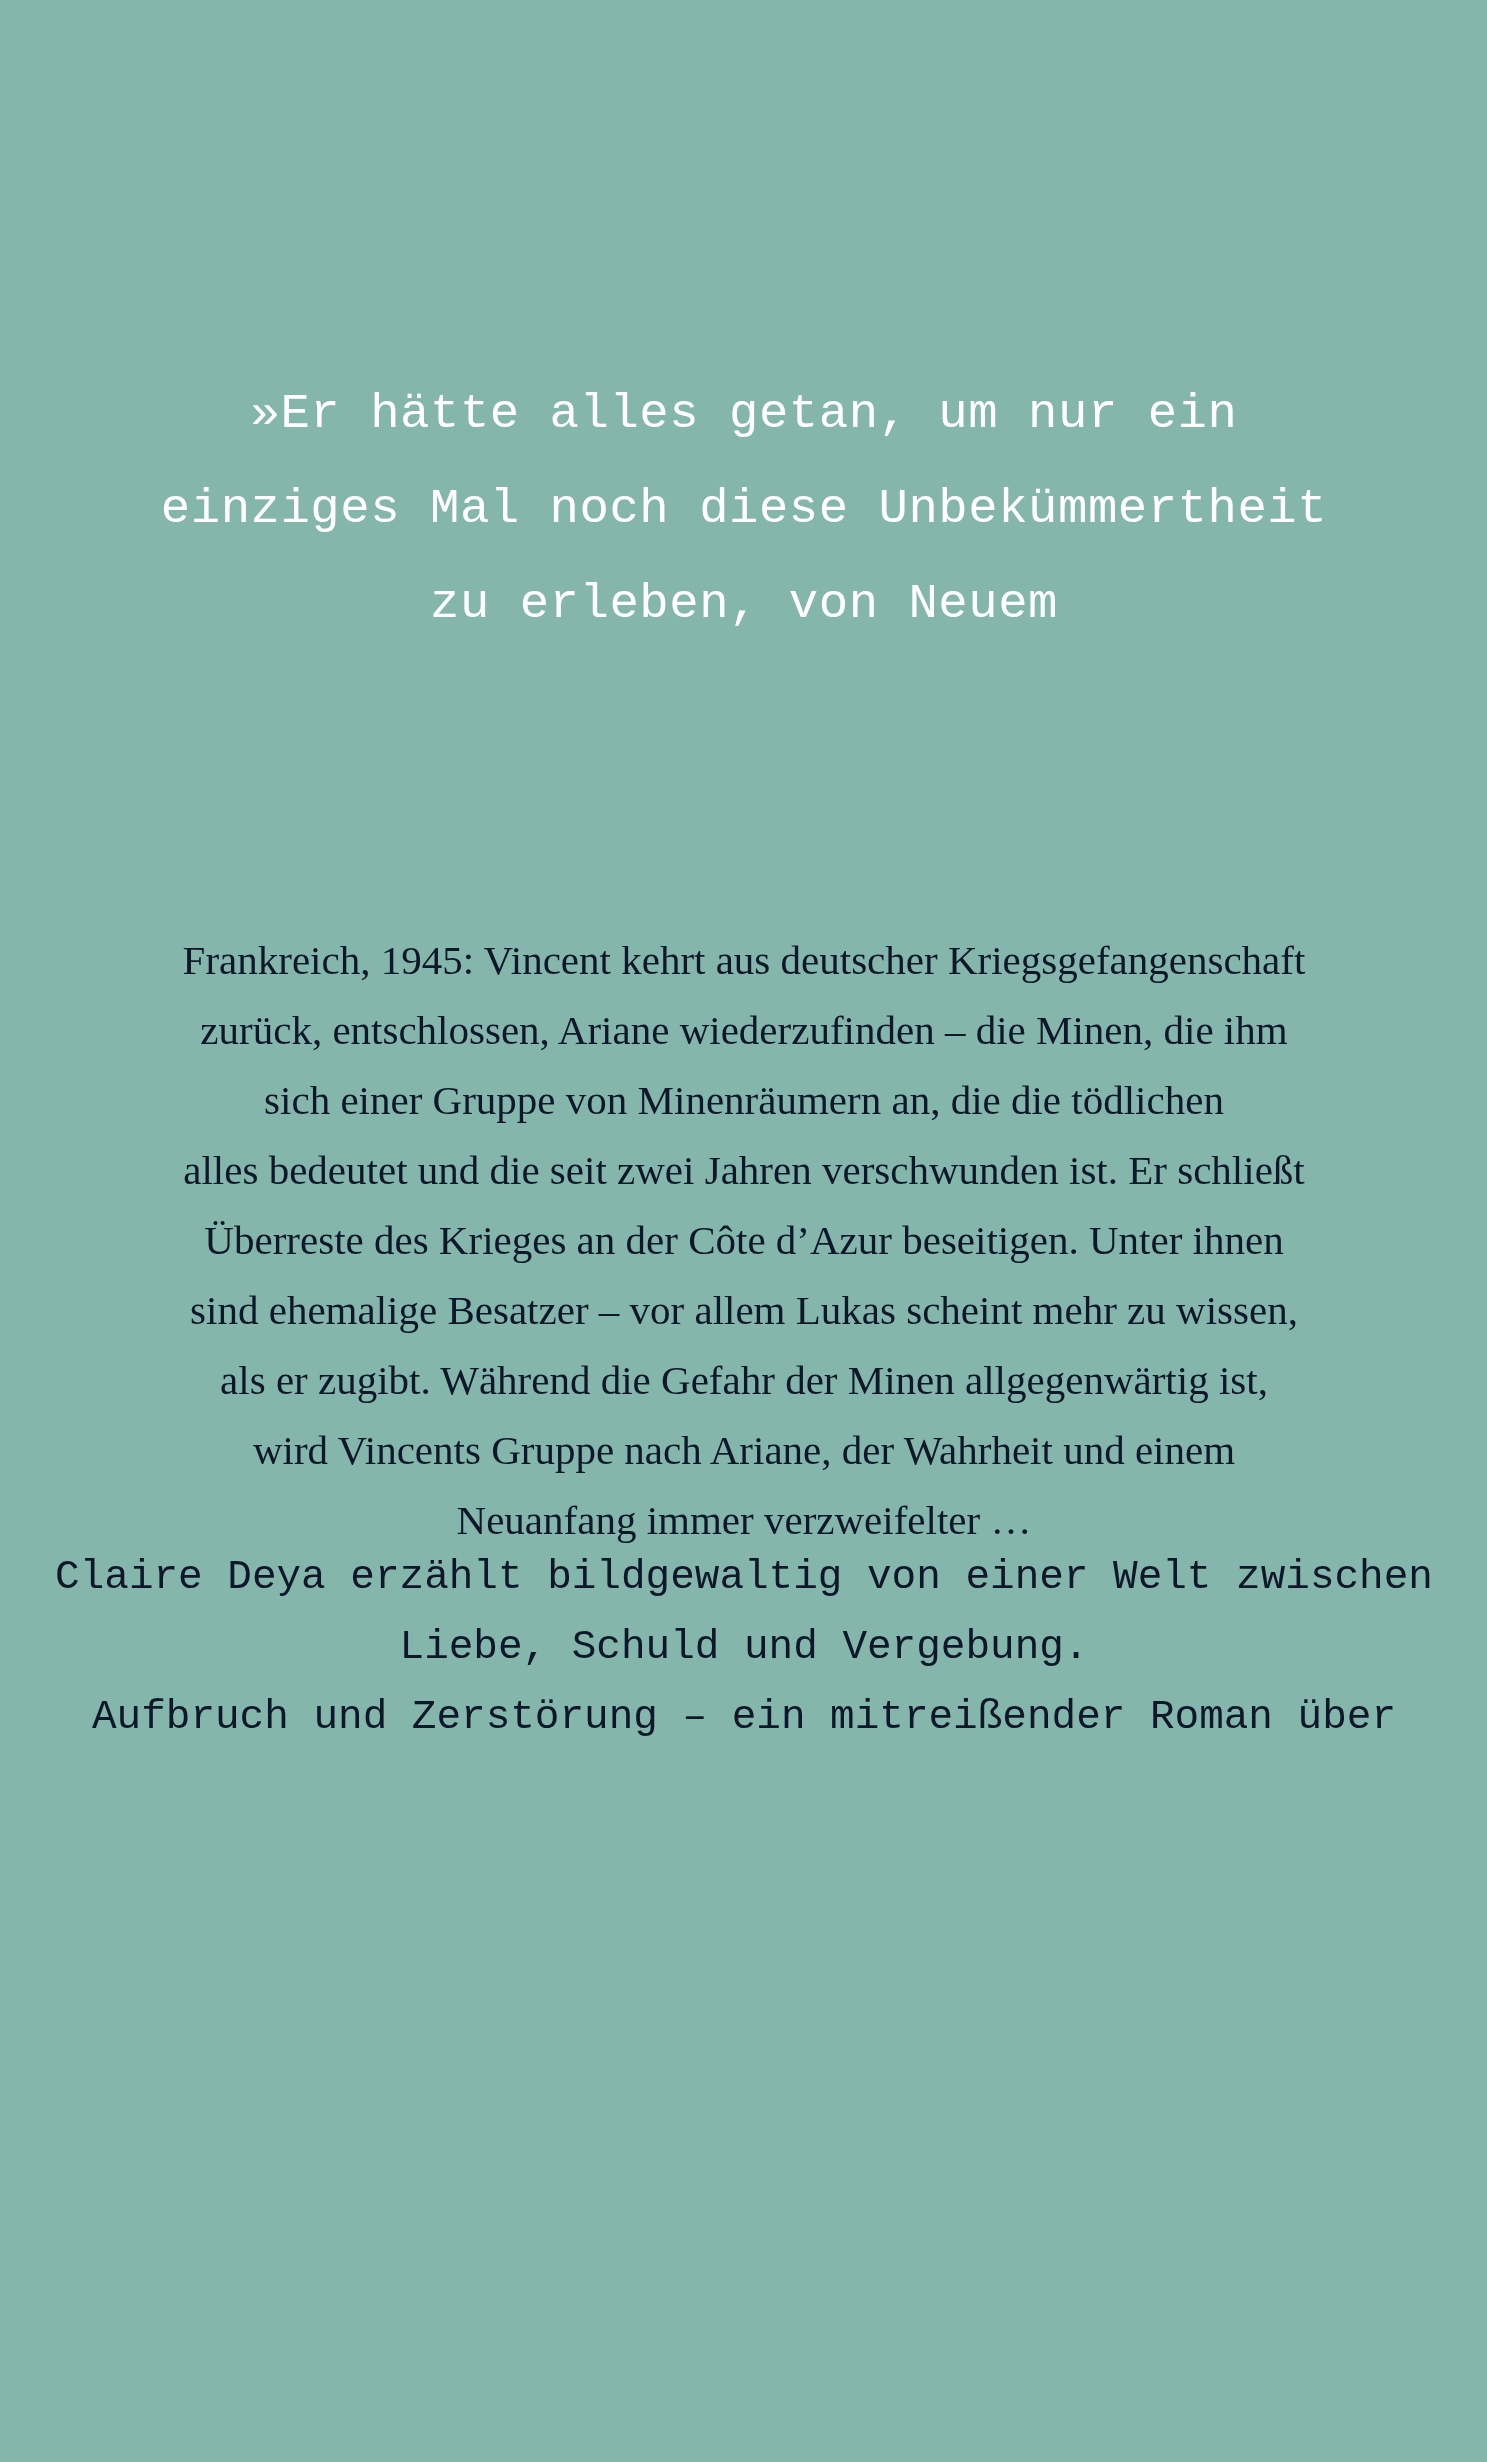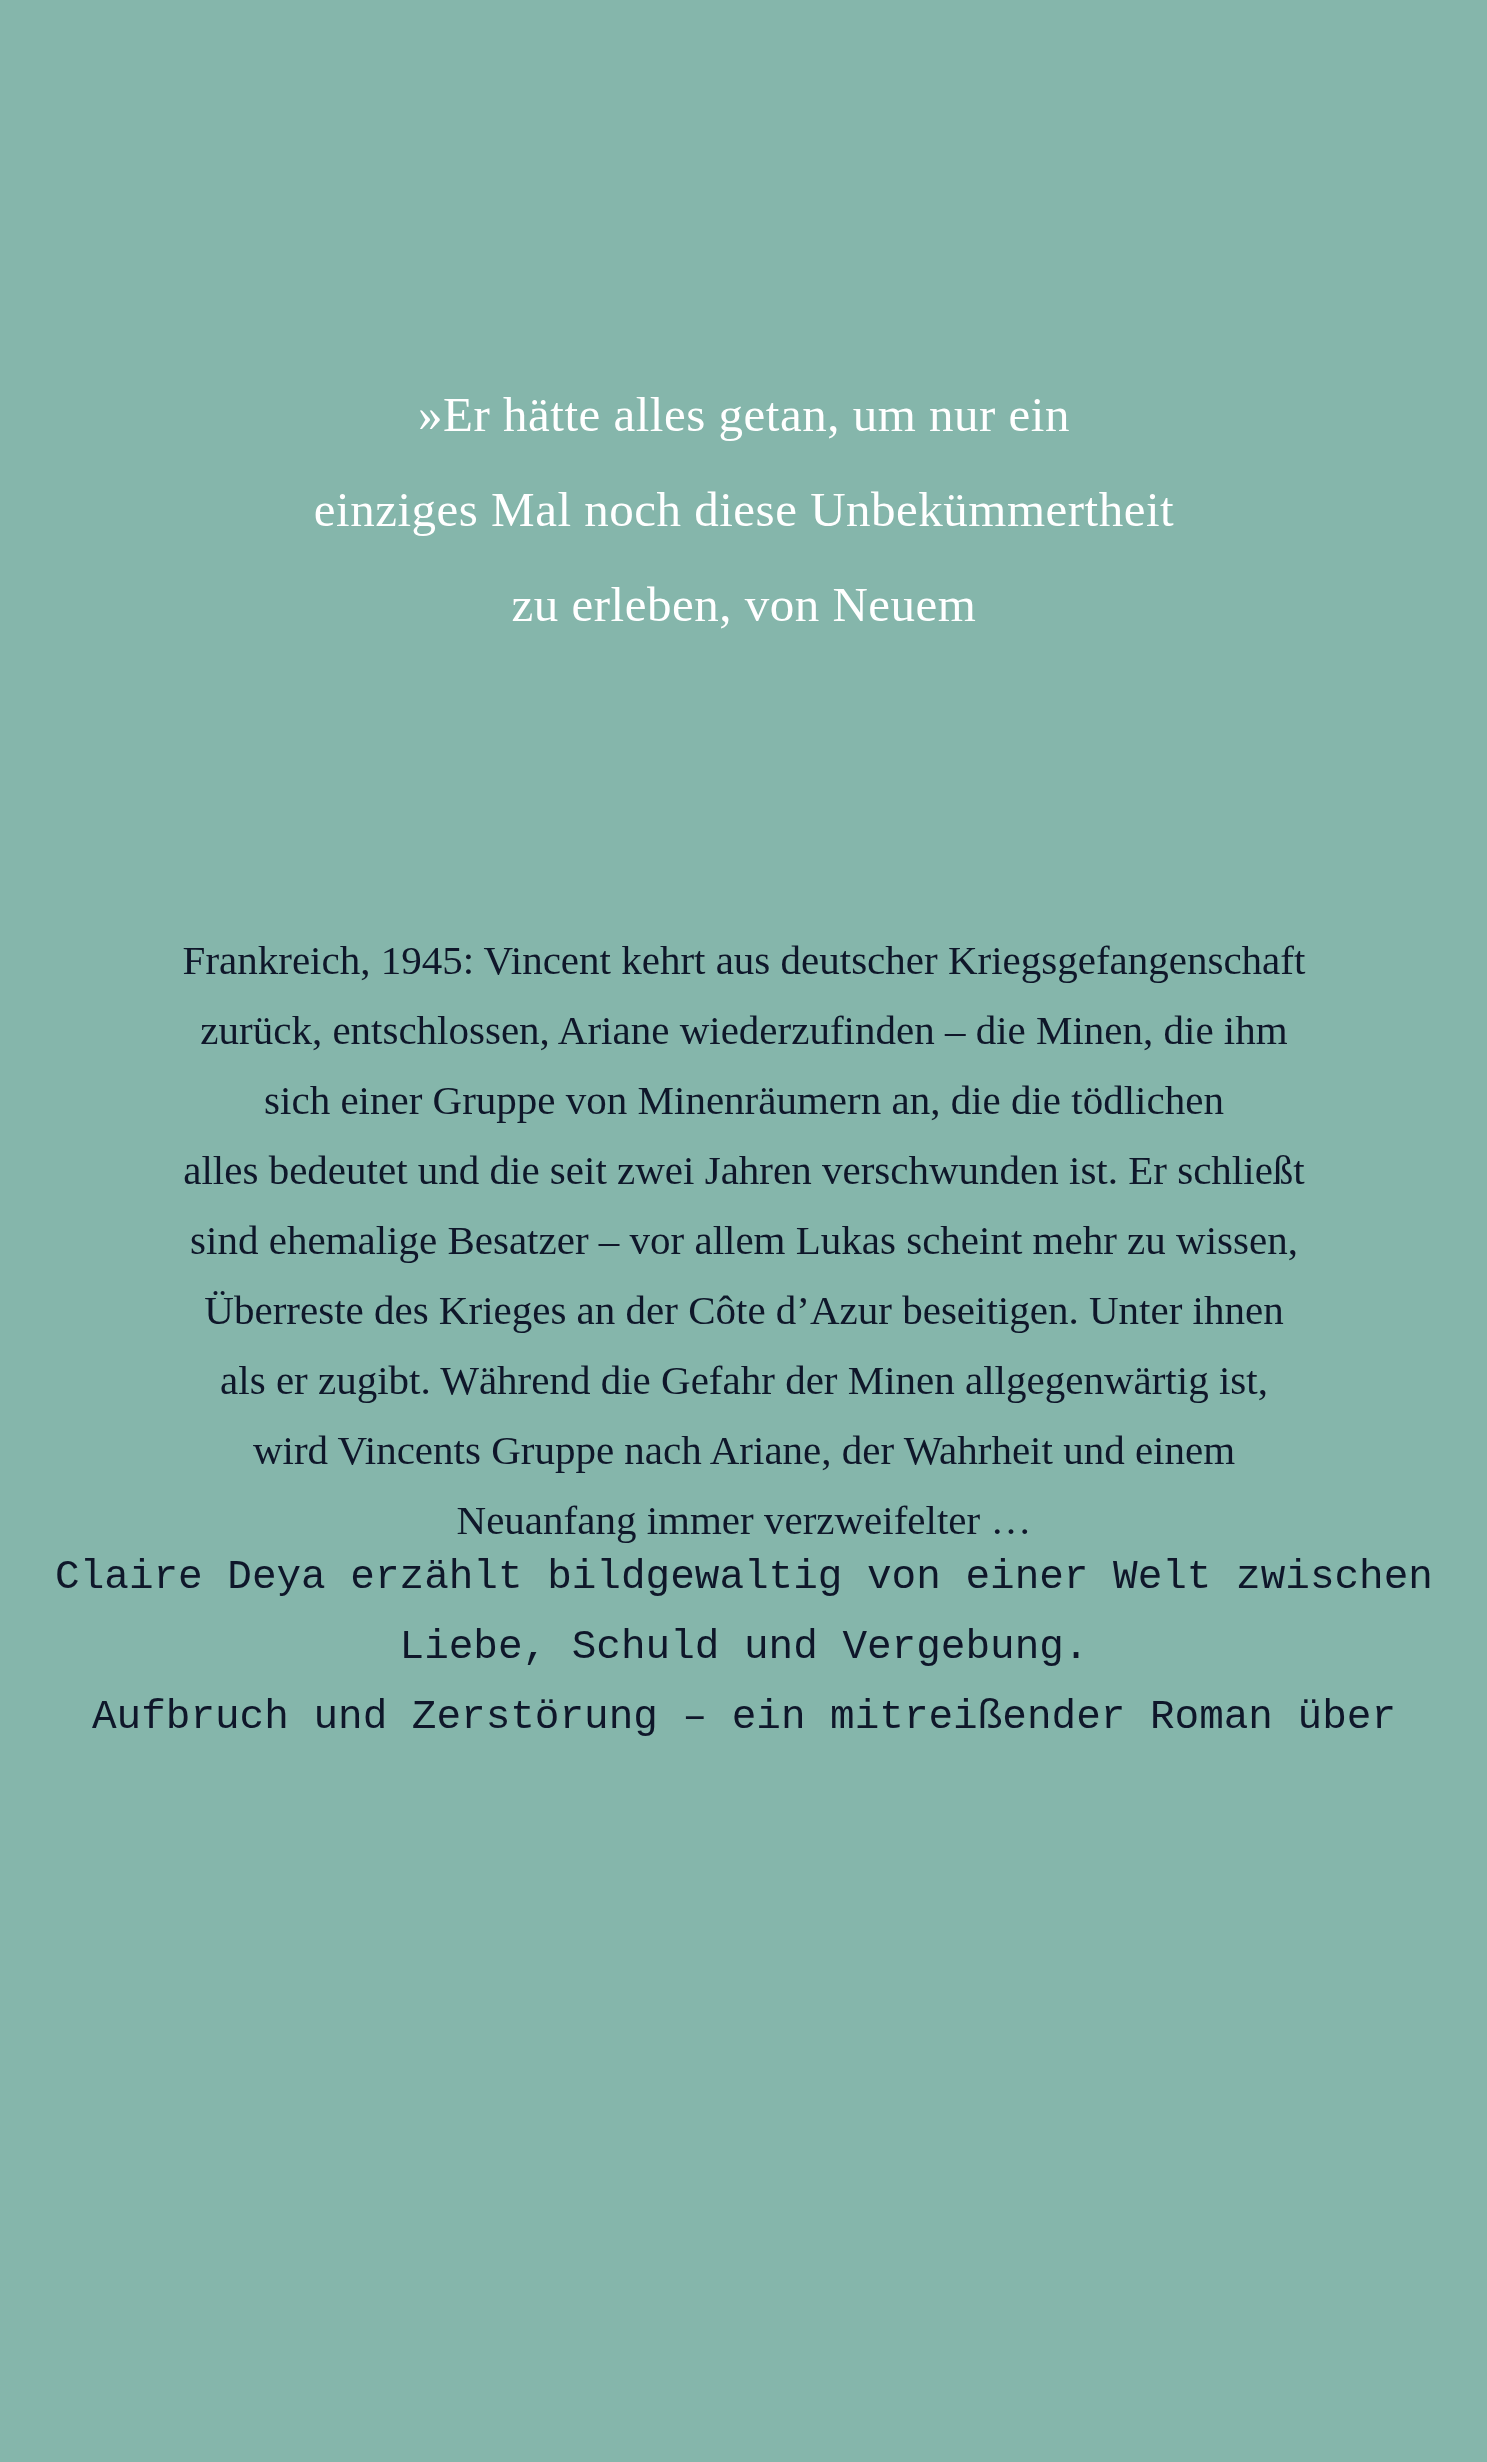--- a/index.html
+++ b/index.html
@@ -21,21 +21,21 @@
       height: 2488px;
       background: #85b6ab;
     }
     .quote {
       position: absolute;
       left: 0;
       top: 367px;
       width: 1488px;
       text-align: center;
       color: #ffffff;
-      font-family: Liberation Serif, serif;
+      font-family: Liberation Mono, monospace;
       font-weight: normal;
       font-size: 49px;
       line-height: 95px;
       letter-spacing: 0.5px;
     }
     .quote .line {
       display: block;
       white-space: nowrap;
     }
     .blurb {
@@ -64,22 +64,22 @@
     <span class="line">»Er hätte alles getan, um nur ein</span>
     <span class="line">einziges Mal noch diese Unbekümmertheit</span>
     <span class="line">zu erleben, von Neuem</span>
   </div>
 
   <div class="blurb p1">
     <span class="line">Frankreich, 1945: Vincent kehrt aus deutscher Kriegsgefangenschaft</span>
     <span class="line">zurück, entschlossen, Ariane wiederzufinden – die Minen, die ihm</span>
     <span class="line">sich einer Gruppe von Minenräumern an, die die tödlichen</span>
     <span class="line">alles bedeutet und die seit zwei Jahren verschwunden ist. Er schließt</span>
+    <span class="line">Überreste des Krieges an der Côte d’Azur beseitigen. Unter ihnen</span>
     <span class="line">sind ehemalige Besatzer – vor allem Lukas scheint mehr zu wissen,</span>
-    <span class="line">Überreste des Krieges an der Côte d’Azur beseitigen. Unter ihnen</span>
     <span class="line">als er zugibt. Während die Gefahr der Minen allgegenwärtig ist,</span>
     <span class="line">wird Vincents Gruppe nach Ariane, der Wahrheit und einem</span>
     <span class="line">Neuanfang immer verzweifelter …</span>
   </div>
 
   <div class="blurb p2">
     <span class="line">Claire Deya erzählt bildgewaltig von einer Welt zwischen</span>
     <span class="line">Liebe, Schuld und Vergebung.</span>
     <span class="line">Aufbruch und Zerstörung – ein mitreißender Roman über</span>
   </div>

